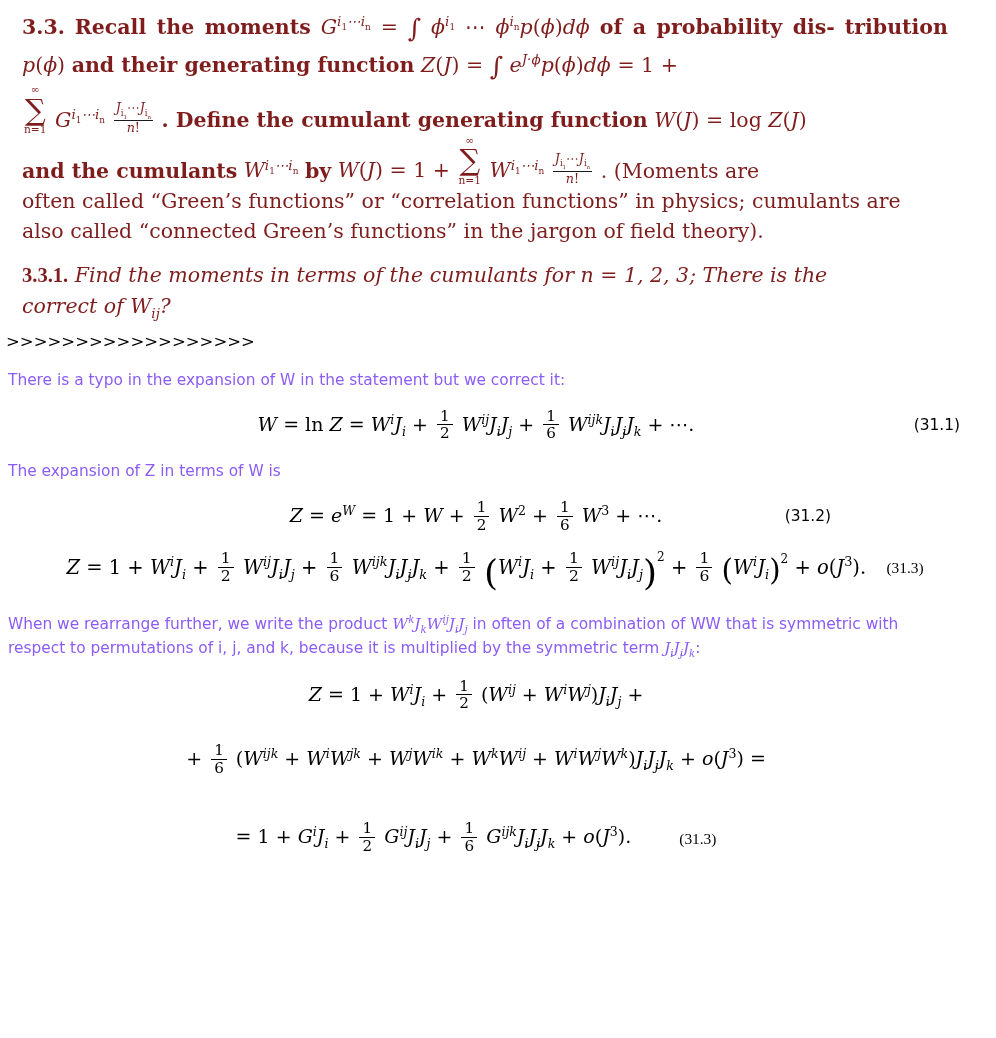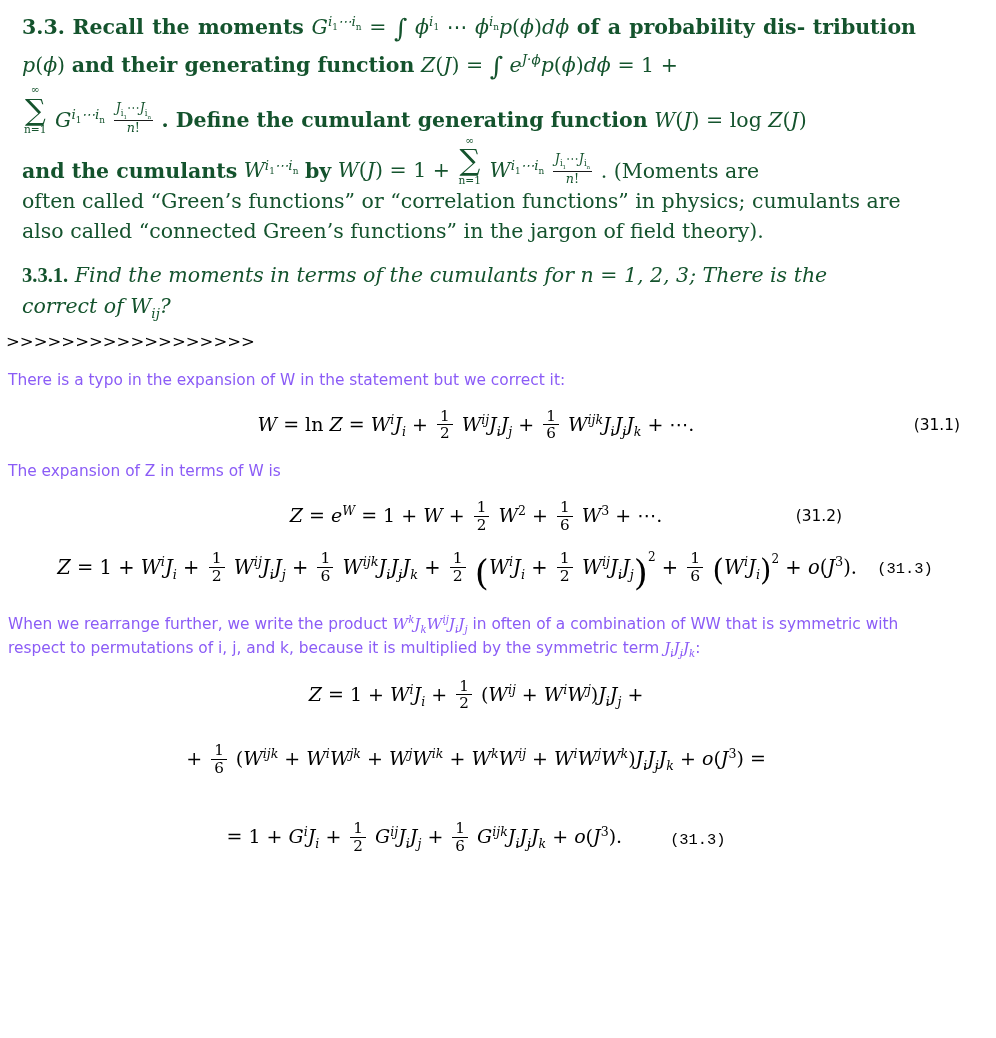--- a/index.html
+++ b/index.html
@@ -17,25 +17,25 @@
     position: relative;
     width: 996px;
     min-height: 1038px;
     padding: 0;
     box-sizing: border-box;
   }
 
   
   .statement {
     font-family: "DejaVu Serif", serif;
-    color: #14532d;
+    color: #7f1d1d;
     font-size: 20.5px;
     line-height: 1.47;
     text-align: justify;
-    padding: 10px 80px 0 22px;
+    padding: 10px 48px 0 22px;
   }
   .statement .num {
     font-weight: bold;
   }
   .statement b {
     font-weight: bold;
   }
   .mi { font-style: italic; }
   .mup { font-style: normal; }
 
@@ -136,21 +136,21 @@
   .eq-tag {
     position: absolute;
     right: 36px;
     top: 50%;
     transform: translateY(-50%);
     font-family: "DejaVu Sans", sans-serif;
     font-style: normal;
     font-size: 15.4px;
   }
   .eq-inlinetag {
-    font-family: Liberation Mono, monospace;
+    font-family: Liberation Serif, serif;
     font-style: normal;
     font-size: 15.4px;
     margin-left: 14px;
   }
 
   .math { font-family: "DejaVu Serif", serif; font-style: italic; }
   .mathn { font-family: "DejaVu Serif", serif; font-style: normal; }
 
   
   .bigparen {
@@ -255,21 +255,21 @@
     <div class="eq-center">
       <span class="math">Z</span> <span class="mathn">=</span> <span class="math">e</span><span class="sup">W</span>
       <span class="mathn">= 1 +</span> <span class="math">W</span> <span class="mathn">+</span>
       <span class="dfrac"><span class="top"><span class="mathn">1</span></span><span class="bot"><span class="mathn">2</span></span></span>
       <span class="math">W</span><span class="supn">2</span>
       <span class="mathn">+</span>
       <span class="dfrac"><span class="top"><span class="mathn">1</span></span><span class="bot"><span class="mathn">6</span></span></span>
       <span class="math">W</span><span class="supn">3</span>
       <span class="mathn">+ ⋯.</span>
     </div>
-    <span class="eq-tag" style="right:154px;">(31.2)</span>
+    <span class="eq-tag" style="right:165px;">(31.2)</span>
   </div>
 
 
   <div class="eq-row" style="padding:0 10px 0 4px;">
     <div class="eq-center big">
       <span class="math">Z</span> <span class="mathn">= 1 +</span>
       <span class="math">W</span><span class="sup">i</span><span class="math">J</span><span class="sub">i</span>
       <span class="mathn">+</span>
       <span class="dfrac"><span class="top"><span class="mathn">1</span></span><span class="bot"><span class="mathn">2</span></span></span>
       <span class="math">W</span><span class="sup">ij</span><span class="math">J</span><span class="sub">i</span><span class="math">J</span><span class="sub">j</span>

